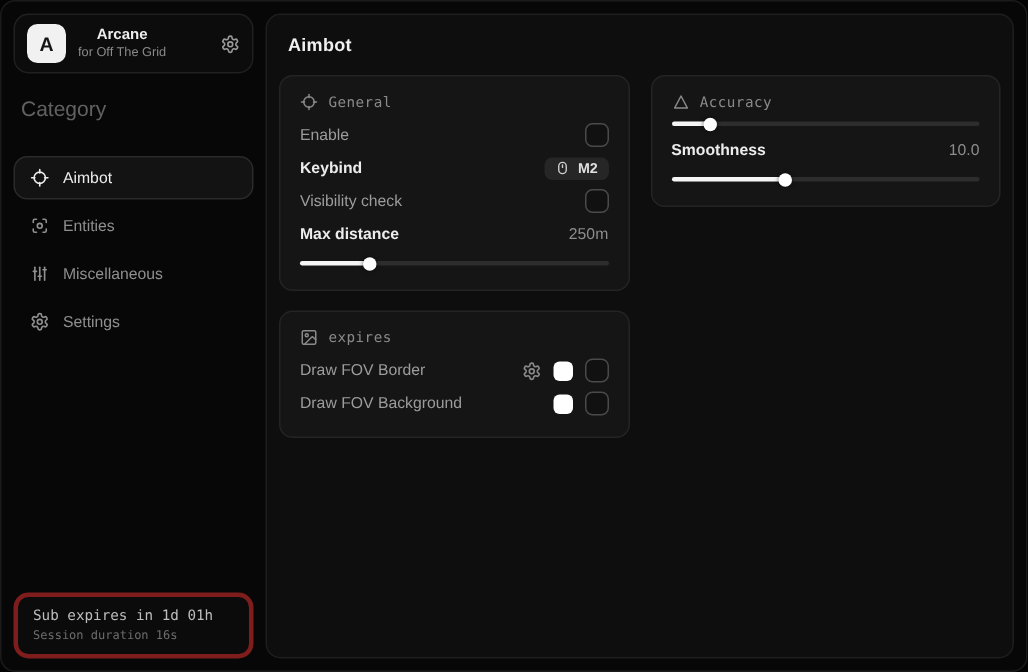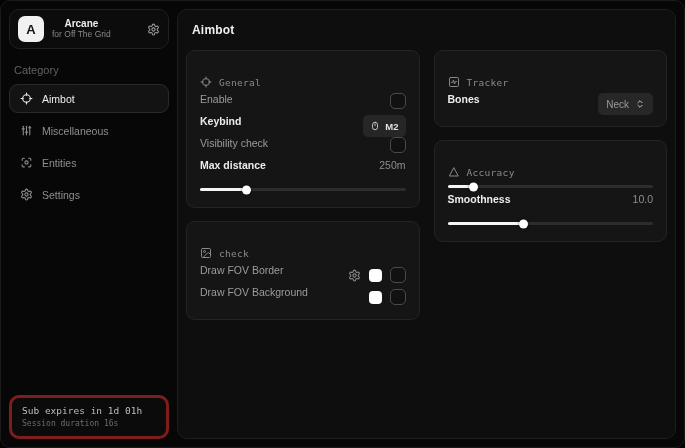--- a/index.html
+++ b/index.html
@@ -23,21 +23,21 @@
   .logo-badge {
     width:26px; height:26px; border-radius:7px; background:#f1f1f1;
     color:#141414; font-weight:bold; font-size:13px;
     display:flex; align-items:center; justify-content:center;
   }
   .logo-text { line-height:1.15;text-align:center; }
   .app-name { color:#ededed; font-size:10px; font-weight:bold; }
   .app-sub  { color:#8a8a8a; font-size:8.5px; margin-top:1px; }
   .logo-gear { margin-left:auto; color:#9a9a9a; cursor:pointer; }
 
-  .category { color:#616161; font-size:11px; margin:15px 5px 8px 5px; }
+  .category { color:#616161; font-size:14px; margin:15px 5px 24px 5px; }
 
   .nav-item {
     display:flex; align-items:center; gap:9px;
     padding:7px 10px; margin-bottom:3px;
     border:1px solid transparent; border-radius:9px;
     color:#8f8f8f; font-size:10.5px; cursor:pointer;
   }
   .nav-item.active { background:#131313; border-color:#2b2b2b; color:#ededed; }
   .nav-item .icon { color:inherit; }
 
@@ -61,25 +61,25 @@
   .columns { display:flex; gap:14px; align-items:flex-start; }
   .col { flex:1; min-width:0; display:flex; flex-direction:column; gap:13px; }
 
   .card {
     border:1px solid #242424; background:#151515; border-radius:9px;
     padding:10px 13px 11px 13px;
   }
   .card-header {
     display:flex; align-items:flex-end; gap:7px;
     color:#8a8a8a; font-family:"DejaVu Sans Mono", monospace; font-size:9.5px;
-    margin:15px 0 5px 0; letter-spacing:.3px;
+    margin:1px 0 5px 0; letter-spacing:.3px;
   }
   .card-header .icon { color:#8a8a8a; }
 
-  .row { display:flex; justify-content:space-between; min-height:22px; }
+  .row { display:flex; align-items:center; justify-content:space-between; min-height:22px; }
   .lbl { font-size:10.5px; }
   .lbl.dim { color:#9c9c9c; }
   .lbl.bright { color:#ececec; font-weight:bold; }
   .val { font-size:10.5px; }
   .val.dim { color:#8d8d8d; }
   .val.bright { color:#d6d6d6; }
 
   .checkbox {
     width:16px; height:16px; box-sizing:border-box;
     border:1.5px solid #4a4a4a; border-radius:5px; background:#111111;
@@ -147,46 +147,46 @@
               <line x1="12" y1="2" x2="12" y2="6"></line>
               <line x1="12" y1="18" x2="12" y2="22"></line>
               <line x1="2" y1="12" x2="6" y2="12"></line>
               <line x1="18" y1="12" x2="22" y2="12"></line>
             </svg>
         </span>
         <span>Aimbot</span>
       </div>
       <div class="nav-item">
         <span class="icon">
+          <svg width="13" height="13" viewBox="0 0 24 24" fill="none" stroke="currentColor" stroke-width="2" stroke-linecap="round" stroke-linejoin="round">
+              <path d="M4 8V6a2 2 0 0 1 2-2h2"></path>
+              <path d="M16 4h2a2 2 0 0 1 2 2v2"></path>
+              <path d="M20 16v2a2 2 0 0 1-2 2h-2"></path>
+              <path d="M8 20H6a2 2 0 0 1-2-2v-2"></path>
+              <circle cx="12" cy="12" r="3"></circle>
+            </svg>
+        </span>
+        <span>Entities</span>
+      </div>
+      <div class="nav-item">
+        <span class="icon">
           <svg width="13" height="13" viewBox="0 0 24 24" fill="none" stroke="currentColor" stroke-width="2" stroke-linecap="round">
               <line x1="6" y1="4" x2="6" y2="20"></line>
               <line x1="12" y1="4" x2="12" y2="20"></line>
               <line x1="18" y1="4" x2="18" y2="20"></line>
               <line x1="4" y1="9" x2="8" y2="9"></line>
               <line x1="10" y1="15" x2="14" y2="15"></line>
               <line x1="16" y1="7" x2="20" y2="7"></line>
             </svg>
         </span>
         <span>Miscellaneous</span>
       </div>
       <div class="nav-item">
         <span class="icon">
           <svg width="13" height="13" viewBox="0 0 24 24" fill="none" stroke="currentColor" stroke-width="2" stroke-linecap="round" stroke-linejoin="round">
-              <path d="M4 8V6a2 2 0 0 1 2-2h2"></path>
-              <path d="M16 4h2a2 2 0 0 1 2 2v2"></path>
-              <path d="M20 16v2a2 2 0 0 1-2 2h-2"></path>
-              <path d="M8 20H6a2 2 0 0 1-2-2v-2"></path>
-              <circle cx="12" cy="12" r="3"></circle>
-            </svg>
-        </span>
-        <span>Entities</span>
-      </div>
-      <div class="nav-item">
-        <span class="icon">
-          <svg width="13" height="13" viewBox="0 0 24 24" fill="none" stroke="currentColor" stroke-width="2" stroke-linecap="round" stroke-linejoin="round">
               <path d="M12.22 2h-.44a2 2 0 0 0-2 2v.18a2 2 0 0 1-1 1.73l-.43.25a2 2 0 0 1-2 0l-.15-.08a2 2 0 0 0-2.73.73l-.22.38a2 2 0 0 0 .73 2.73l.15.1a2 2 0 0 1 1 1.72v.51a2 2 0 0 1-1 1.74l-.15.09a2 2 0 0 0-.73 2.73l.22.38a2 2 0 0 0 2.73.73l.15-.08a2 2 0 0 1 2 0l.43.25a2 2 0 0 1 1 1.73V20a2 2 0 0 0 2 2h.44a2 2 0 0 0 2-2v-.18a2 2 0 0 1 1-1.73l.43-.25a2 2 0 0 1 2 0l.15.08a2 2 0 0 0 2.73-.73l.22-.39a2 2 0 0 0-.73-2.73l-.15-.08a2 2 0 0 1-1-1.74v-.5a2 2 0 0 1 1-1.74l.15-.09a2 2 0 0 0 .73-2.73l-.22-.38a2 2 0 0 0-2.73-.73l-.15.08a2 2 0 0 1-2 0l-.43-.25a2 2 0 0 1-1-1.73V4a2 2 0 0 0-2-2z"></path>
               <circle cx="12" cy="12" r="3"></circle>
             </svg>
         </span>
         <span>Settings</span>
       </div>
     </nav>
 
     <div class="sub-card">
       <div class="sub-line1">Sub expires in 1d 01h</div>
@@ -251,21 +251,21 @@
 
         <section class="card">
           <div class="card-header">
             <span class="icon">
               <svg width="12" height="12" viewBox="0 0 24 24" fill="none" stroke="currentColor" stroke-width="2" stroke-linecap="round" stroke-linejoin="round">
                   <rect x="3" y="3" width="18" height="18" rx="2"></rect>
                   <circle cx="9" cy="9" r="2"></circle>
                   <path d="m21 15-3.1-3.1a2 2 0 0 0-2.8 0L6 21"></path>
                 </svg>
             </span>
-            <span>check</span>
+            <span>expires</span>
           </div>
 
           <div class="row">
             <span class="lbl dim">Draw FOV Border</span>
             <span class="row-controls">
               <span class="icon gear-small">
                 <svg width="13" height="13" viewBox="0 0 24 24" fill="none" stroke="currentColor" stroke-width="2" stroke-linecap="round" stroke-linejoin="round">
                     <path d="M12.22 2h-.44a2 2 0 0 0-2 2v.18a2 2 0 0 1-1 1.73l-.43.25a2 2 0 0 1-2 0l-.15-.08a2 2 0 0 0-2.73.73l-.22.38a2 2 0 0 0 .73 2.73l.15.1a2 2 0 0 1 1 1.72v.51a2 2 0 0 1-1 1.74l-.15.09a2 2 0 0 0-.73 2.73l.22.38a2 2 0 0 0 2.73.73l.15-.08a2 2 0 0 1 2 0l.43.25a2 2 0 0 1 1 1.73V20a2 2 0 0 0 2 2h.44a2 2 0 0 0 2-2v-.18a2 2 0 0 1 1-1.73l.43-.25a2 2 0 0 1 2 0l.15.08a2 2 0 0 0 2.73-.73l.22-.39a2 2 0 0 0-.73-2.73l-.15-.08a2 2 0 0 1-1-1.74v-.5a2 2 0 0 1 1-1.74l.15-.09a2 2 0 0 0 .73-2.73l-.22-.38a2 2 0 0 0-2.73-.73l-.15.08a2 2 0 0 1-2 0l-.43-.25a2 2 0 0 1-1-1.73V4a2 2 0 0 0-2-2z"></path>
                     <circle cx="12" cy="12" r="3"></circle>
                   </svg>
@@ -280,44 +280,20 @@
             <span class="row-controls">
               <span class="swatch" style="background: rgb(255, 255, 255);"></span>
               <span class="checkbox"></span>
             </span>
           </div>
         </section>
       </div>
 
       <div class="col">
 
-        <section class="card">
-          <div class="card-header">
-            <span class="icon">
-              <svg width="12" height="12" viewBox="0 0 24 24" fill="none" stroke="currentColor" stroke-width="2" stroke-linecap="round" stroke-linejoin="round">
-                  <rect x="3" y="3" width="18" height="18" rx="2"></rect>
-                  <path d="M7 13h2l2-5 2 8 2-5h2"></path>
-                </svg>
-            </span>
-            <span>Tracker</span>
-          </div>
-
-          <div class="row">
-            <span class="lbl bright">Bones</span>
-            <span class="select-badge">
-              <span>Neck</span>
-              <span class="icon">
-                <svg width="10" height="10" viewBox="0 0 24 24" fill="none" stroke="currentColor" stroke-width="2.4" stroke-linecap="round" stroke-linejoin="round">
-                    <path d="m7 15 5 5 5-5"></path>
-                    <path d="m7 9 5-5 5 5"></path>
-                  </svg>
-              </span>
-            </span>
-          </div>
-        </section>
 
         <section class="card">
           <div class="card-header">
             <span class="icon">
               <svg width="12" height="12" viewBox="0 0 24 24" fill="none" stroke="currentColor" stroke-width="2" stroke-linecap="round" stroke-linejoin="round">
                   <path d="M12 4 20.5 20h-17z"></path>
                 </svg>
             </span>
             <span>Accuracy</span>
           </div>

